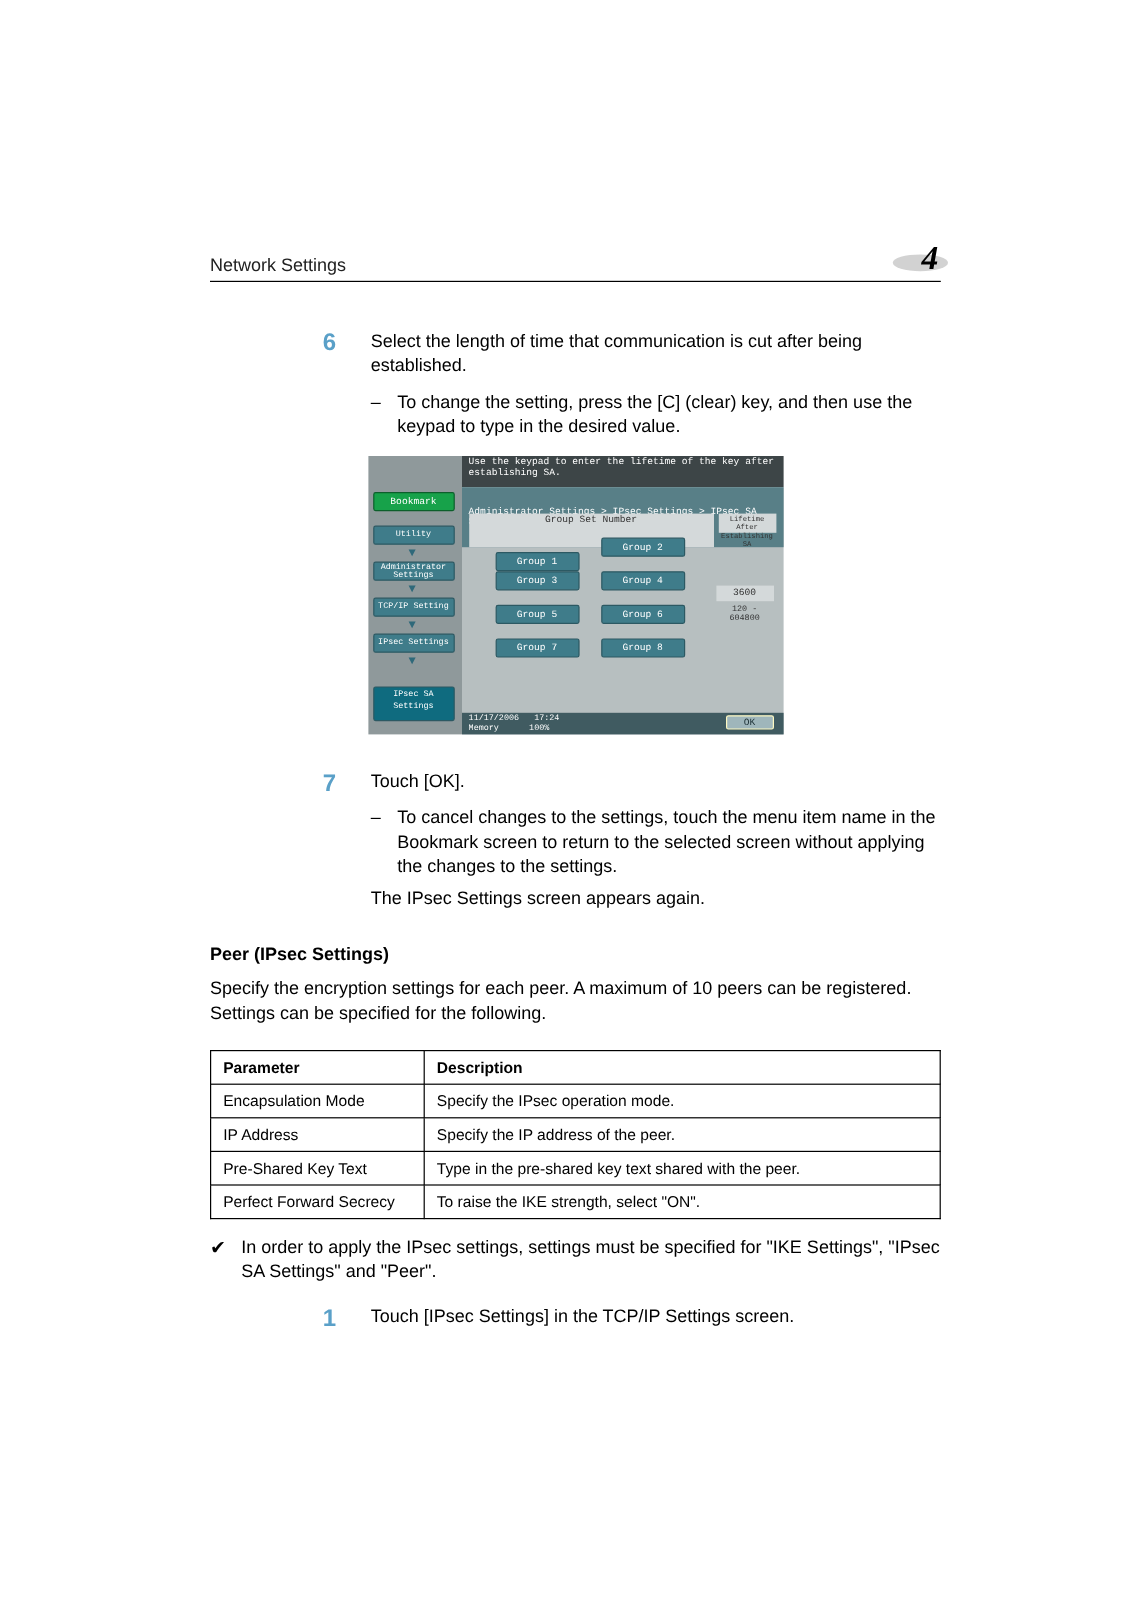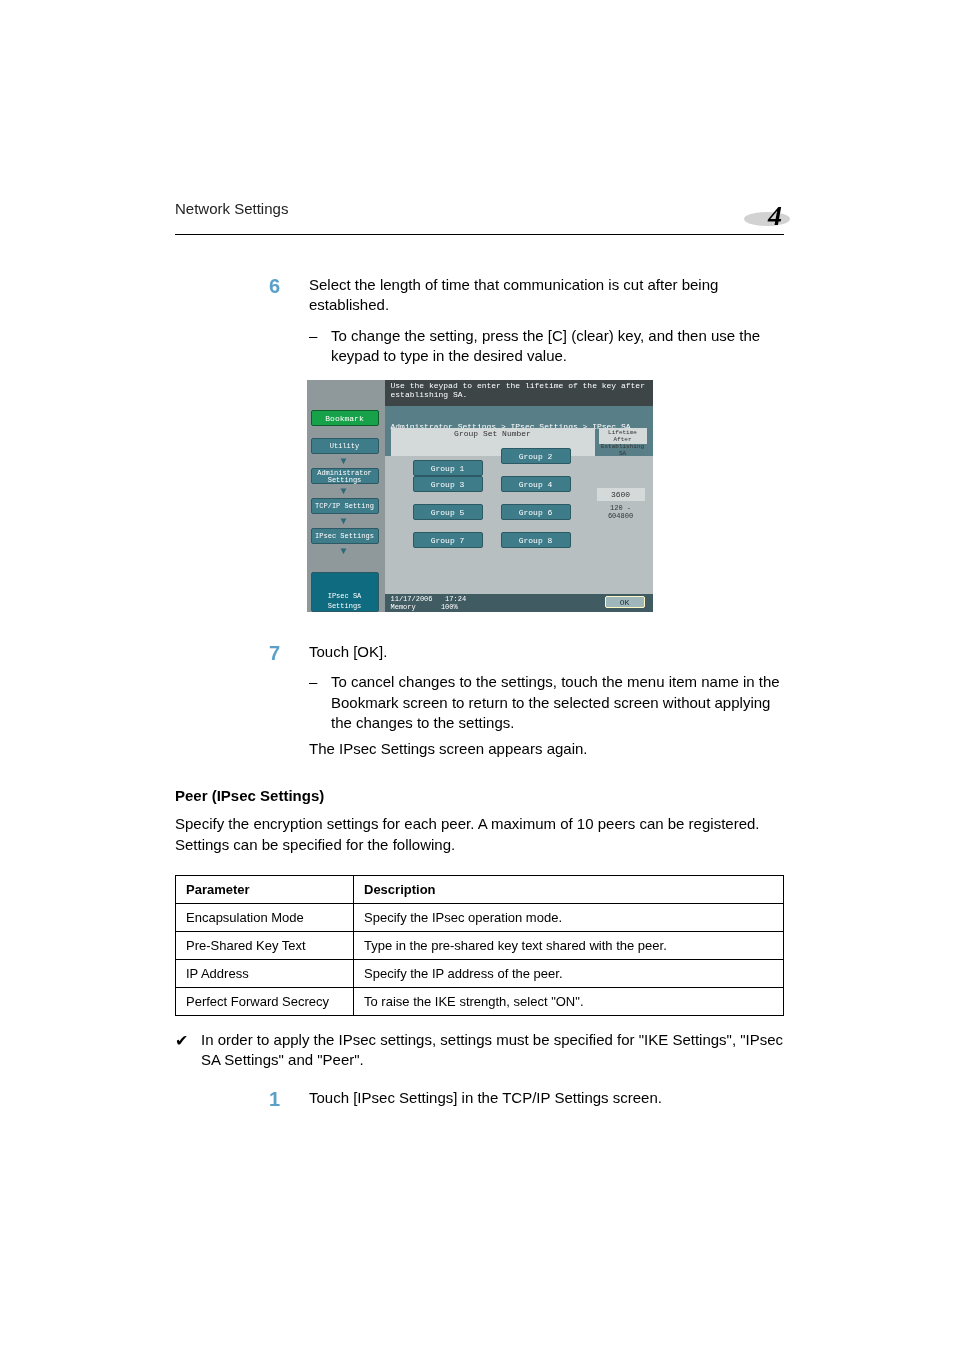--- a/index.html
+++ b/index.html
@@ -11,20 +11,21 @@
   }
   .page {
     width: 954px;
     height: 1350px;
     margin: 0 auto;
     padding: 200px 170px 0 175px;
     position: relative;
   }
   .header-row {
     display: flex;
+    align-items: flex-end;
     justify-content: space-between;
     border-bottom: 1px solid #000;
     margin-bottom: 8px;
     padding-bottom: 4px;
   }
   .header-title {
     font-size: 15px;
     color: #222;
   }
   .chapter-badge {
@@ -140,23 +141,23 @@
     line-height: 14px;
     font-size: 7px;
     padding: 0 2px;
   }
   .ss-crumb.two { top: 70px; }
   .ss-crumb.three { top: 100px; }
   .ss-crumb.four { top: 130px; }
   .ss-crumb.five {
     top: 194px;
     background: #0f6b7f;
-    height: 40px;
+    height: 29px;
     line-height: 10px;
-    padding-top: 18px;
+    padding-top: 1px;
   }
   .ss-arrow {
     position: absolute;
     left: 34px;
     width: 8px; height: 8px;
     color: #2f697a;
     font-size: 10px;
   }
   .ss-topmsg {
     position: absolute;
@@ -412,26 +413,26 @@
     <tbody>
         <tr>
       <th class="col-param">Parameter</th>
       <th>Description</th>
     </tr>
     <tr>
       <td class="col-param">Encapsulation Mode</td>
       <td>Specify the IPsec operation mode.</td>
     </tr>
     <tr>
+      <td class="col-param">IP Address</td>
+      <td>Specify the IP address of the peer.</td>
+    </tr>
+    <tr>
       <td class="col-param">Pre-Shared Key Text</td>
       <td>Type in the pre-shared key text shared with the peer.</td>
-    </tr>
-    <tr>
-      <td class="col-param">IP Address</td>
-      <td>Specify the IP address of the peer.</td>
     </tr>
     <tr>
       <td class="col-param">Perfect Forward Secrecy</td>
       <td>To raise the IKE strength, select "ON".</td>
     </tr>
   </tbody>
     </table>
 
   <div class="check-row">
     <span class="check-mark">✔</span>

